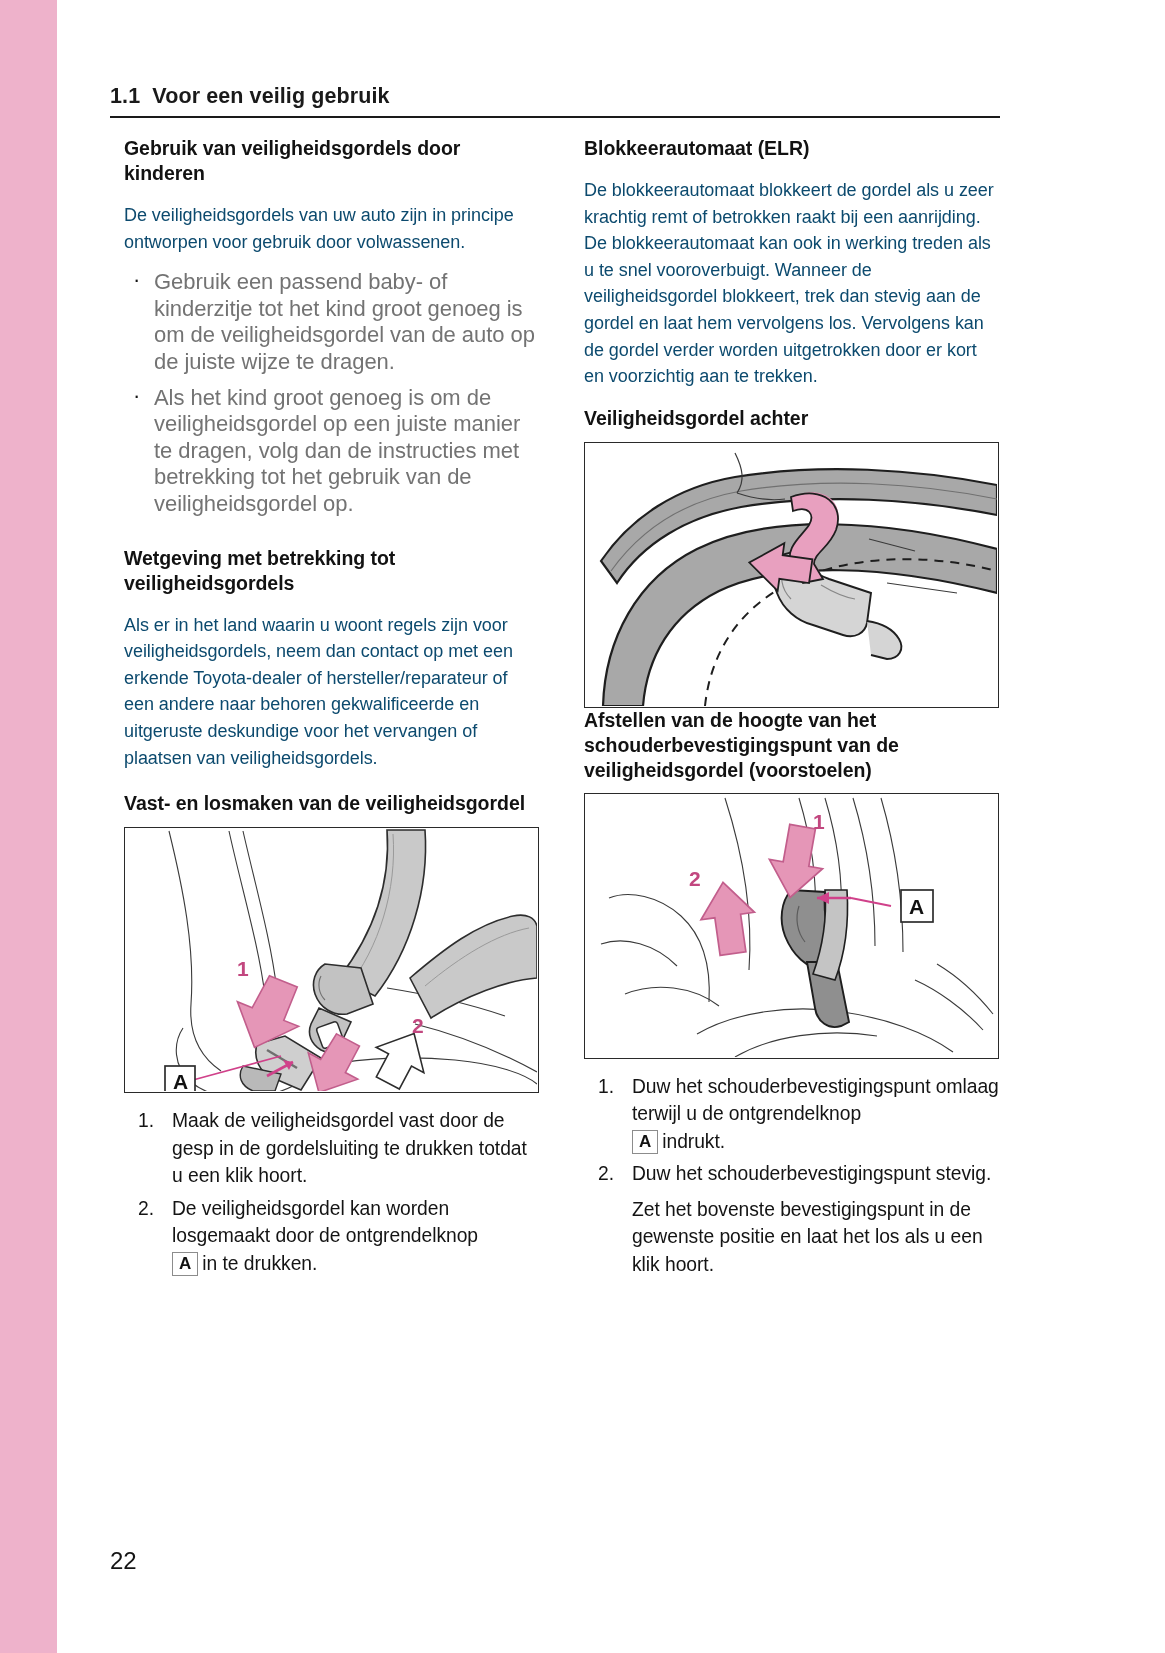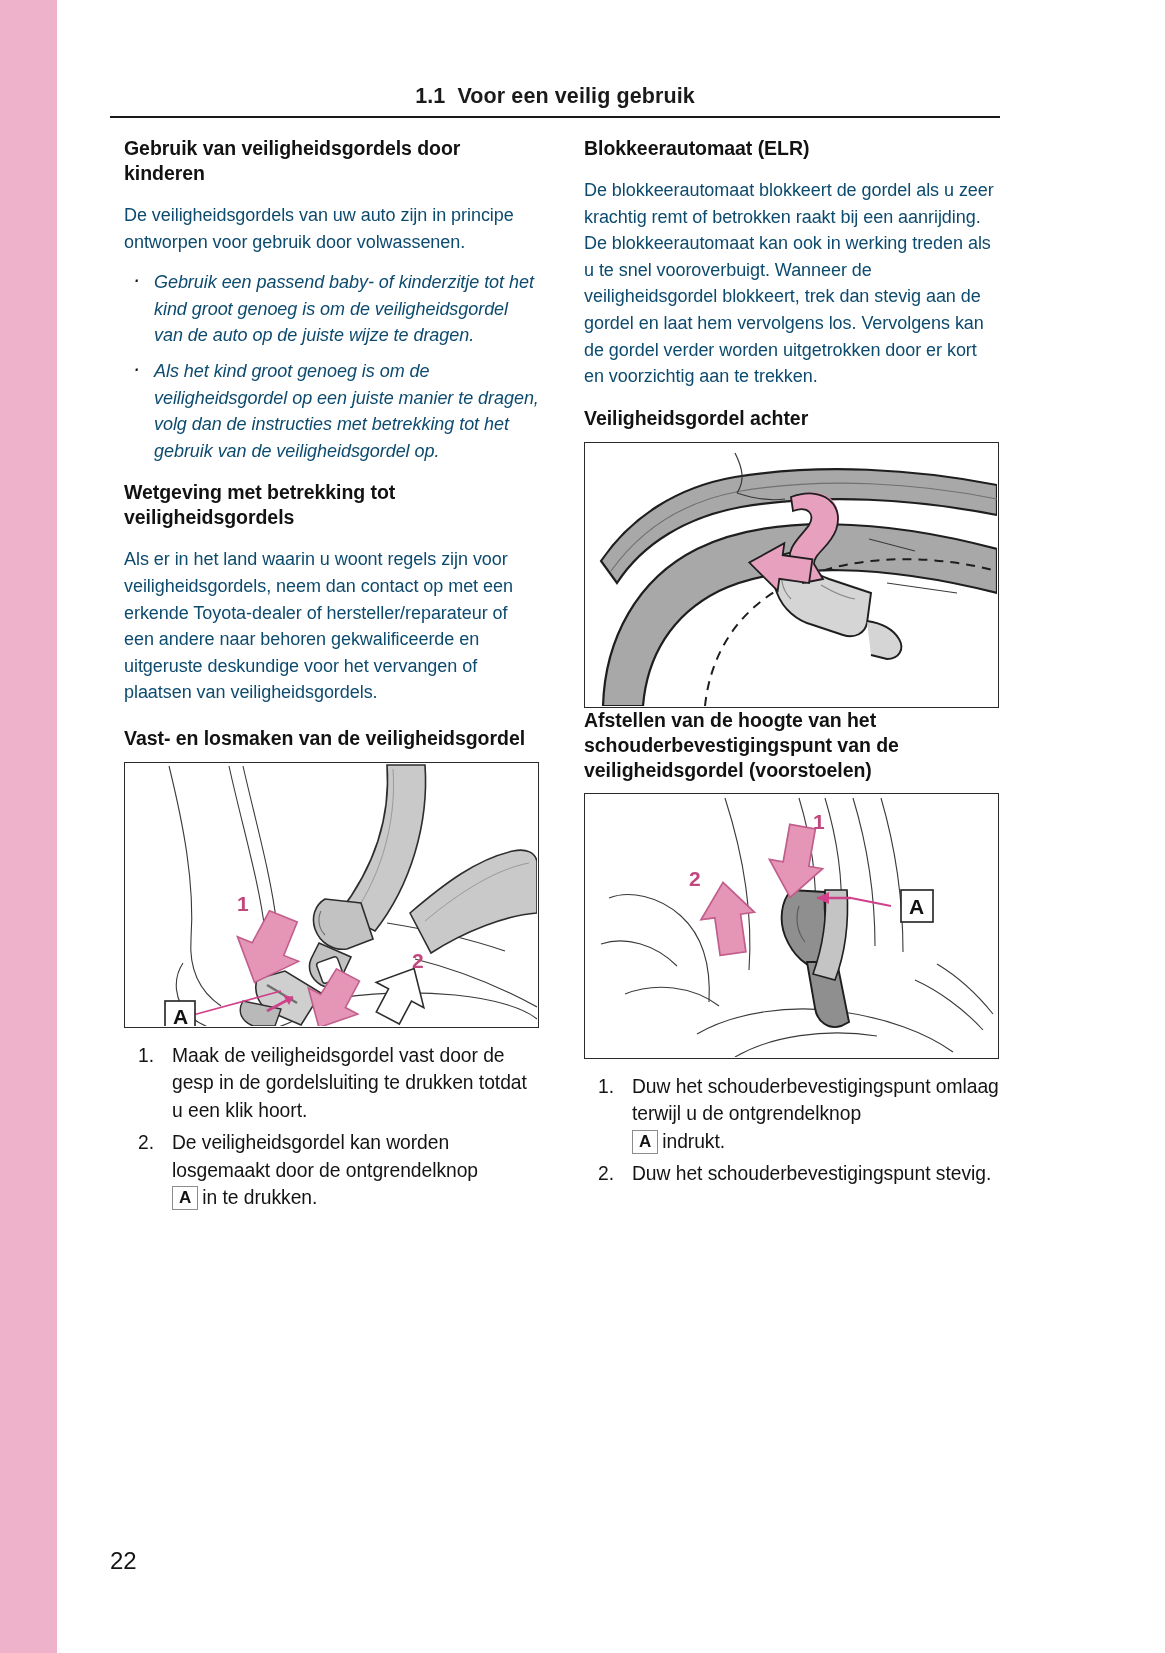--- a/index.html
+++ b/index.html
@@ -40,21 +40,20 @@
     left: 0;
     top: 84px;
     width: 890px;
   }
   .runhead-title {
     font-size: 21.5px;
     font-weight: bold;
     color: #1a1a1a;
     letter-spacing: 0.1px;
     white-space: pre;
-    text-align: center;
   }
   .runhead-rule {
     margin-top: 7px;
     border-bottom: 2.1px solid #1a1a1a;
     width: 890px;
   }
 
   
   .col {
     position: absolute;
@@ -83,26 +82,25 @@
   }
 
   ul.bullets {
     list-style: none;
     margin: 0 0 14px 0;
     padding: 0;
   }
   ul.bullets > li {
     position: relative;
     padding-left: 30px;
-    font-size: 18px;
+    font-size: 22px;
     line-height: 26.6px;
-    color: #0c4a6e;
+    color: #737373;
     margin-bottom: 9px;
     letter-spacing: -0.05px;
-    font-style: italic;
   }
   ul.bullets > li:last-child { margin-bottom: 0; }
   ul.bullets > li::before {
     content: "\00B7";
     position: absolute;
     left: 9px;
     top: -2px;
     font-size: 22px;
     color: #141414;
   }
@@ -184,21 +182,21 @@
     <div class="col col-left">
 
       <h2 class="sec">Gebruik van veiligheidsgordels door kinderen</h2>
       <p class="body">De veiligheidsgordels van uw auto zijn in principe ontworpen voor gebruik door volwassenen.</p>
 
       <ul class="bullets">
         <li>Gebruik een passend baby- of kinderzitje tot het kind groot genoeg is om de veiligheidsgordel van de auto op de juiste wijze te dragen.</li>
         <li>Als het kind groot genoeg is om de veiligheidsgordel op een juiste manier te dragen, volg dan de instructies met betrekking tot het gebruik van de veiligheidsgordel op.</li>
       </ul>
 
-      <h2 class="sec" style="margin-top:16px;">Wetgeving met betrekking tot veiligheidsgordels</h2>
+      <h2 class="sec" style="margin-top:28px;">Wetgeving met betrekking tot veiligheidsgordels</h2>
       <p class="body">Als er in het land waarin u woont regels zijn voor veiligheidsgordels, neem dan contact op met een erkende Toyota-dealer of hersteller/reparateur of een andere naar behoren gekwalificeerde en uitgeruste deskundige voor het vervangen of plaatsen van veiligheidsgordels.</p>
 
       <h2 class="sec" style="margin-top:20px;">Vast- en losmaken van de veiligheidsgordel</h2>
 
       <div class="figure" style="width:415px;height:266px;">
         <svg width="412" height="263" viewBox="0 0 412 263" xmlns="http://www.w3.org/2000/svg">
           <rect x="0" y="0" width="412" height="263" fill="#ffffff"></rect>
           <g fill="none" stroke="#3a3a3a" stroke-width="1.1">
 
             <path d="M44 3 C58 60, 70 120, 66 176 C64 205, 74 228, 96 243"></path>
@@ -384,20 +382,21 @@
         <li>
           <span class="num">1.</span>
           <span>Duw het schouderbevestigingspunt omlaag terwijl u de ontgrendelknop</span>
           <span class="cont">
             <span class="keybox">A</span><span>indrukt.</span>
           </span>
         </li>
         <li>
           <span class="num">2.</span>
           <span>Duw het schouderbevestigingspunt stevig.</span>
+          <span class="cont" style="margin-top:8px;">Zet het bovenste bevestigingspunt in de gewenste positie en laat het los als u een klik hoort.</span>
         </li>
       </ol>
 
     </div>
 
     <div class="folio">22</div>
 
   </div>
 </div>
 

